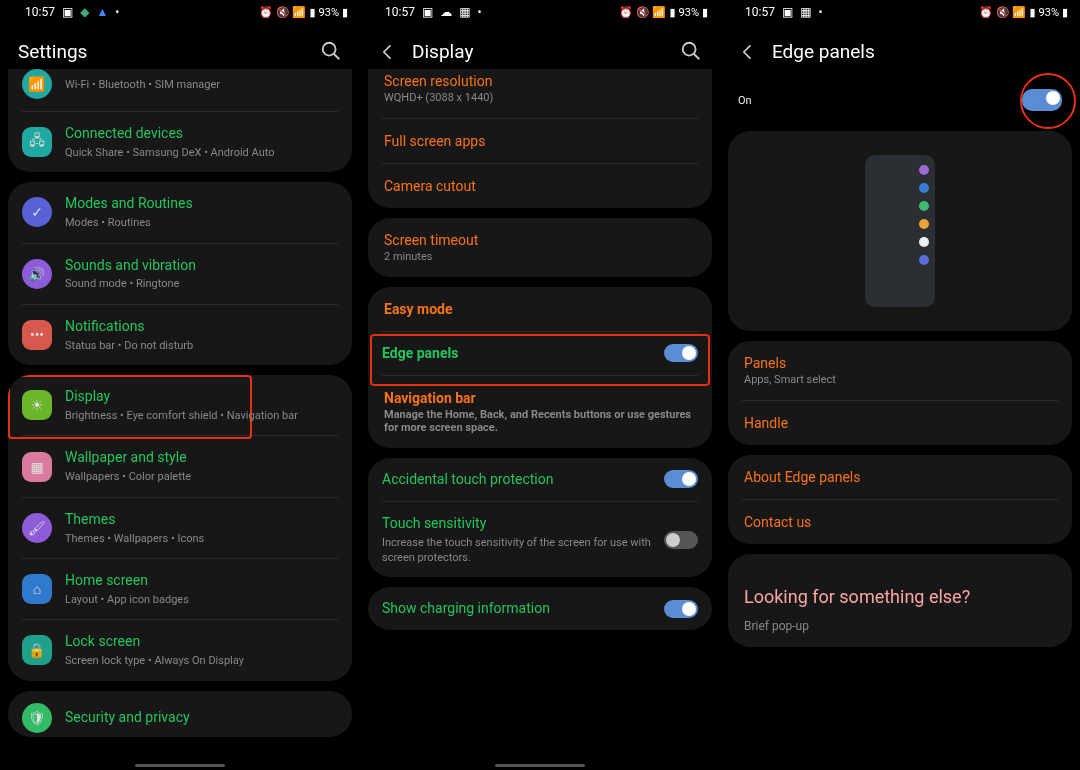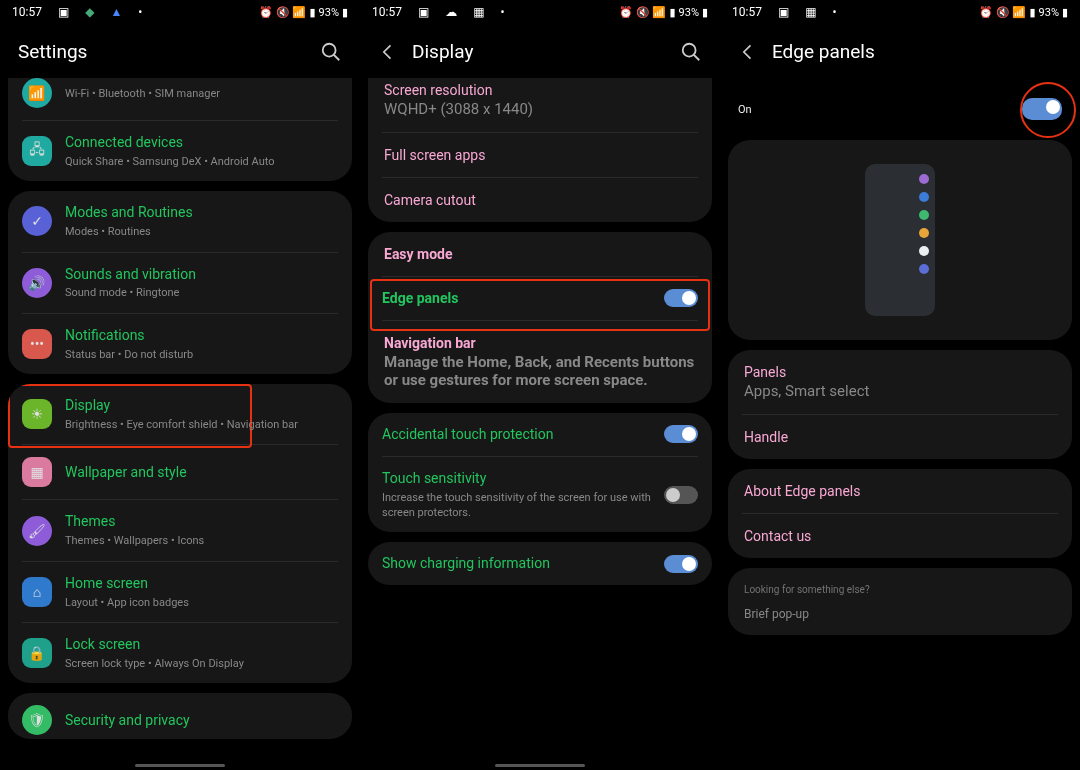--- a/index.html
+++ b/index.html
@@ -21,27 +21,27 @@
   }
   .status-bar {
     display: flex;
     justify-content: space-between;
     align-items: center;
     padding: 5px 12px;
     font-size: 12px;
     color: #fff;
     height: 24px;
   }
-  .status-left { display: flex; align-items: center; gap: 16px; }
+  .status-left { display: flex; align-items: center; gap: 7px; margin-left: 13px; }
   .status-right { display: flex; align-items: center; gap: 3px; font-size: 11px; }
   .header {
     display: flex;
-    align-items: flex-end;
+    align-items: flex-start;
     justify-content: space-between;
-    padding: 16px 18px 15px 18px;
+    padding: 16px 18px 6px 18px;
   }
   .header-left { display: flex; align-items: center; gap: 14px; }
   .header-title { font-size: 19px; color: #fff; font-weight: 400; }
   .back-arrow { width: 20px; height: 20px; cursor: pointer; }
   .back-arrow svg { stroke: #ccc; fill: none; }
   .search-icon { width: 22px; height: 22px; cursor: pointer; }
   .search-icon svg { stroke: #ccc; fill: none; }
   .content {
     padding: 0 8px;
     height: calc(100% - 80px);
@@ -131,24 +131,24 @@
     border-radius:10px;
     display:flex; flex-direction:column; align-items:flex-end;
     padding:10px 6px; gap:8px;
   }
   .preview-dot { width:10px; height:10px; border-radius:50%; }
   .scroll-handle {
     position:absolute;
     bottom:3px; left:50%; transform:translateX(-50%);
     width:90px; height:3px; background:#555; border-radius:2px;
   }
-  .section-title { font-size:10px; color:#737373; padding:16px 16px 10px; }
+  .section-title { font-size:18px; color:#fca5a5; padding:32px 16px 10px; }
   .text-row { padding:14px 16px; cursor:pointer; }
-  .text-row .t { font-size:14px; color:#f9a8d4; }
-  .text-row .s { font-size:15px; color:#888; margin-top:2px; }
+  .text-row .t { font-size:14px; color:#f97316; }
+  .text-row .s { font-size:11px; color:#888; margin-top:2px; }
 </style>
 </head>
 <body>
 
 <div class="panel">
   <div class="status-bar">
     <div class="status-left">
       <span>10:57</span>
       <span>▣</span>
       <span style="color:#4a7;">◆</span>
@@ -226,20 +226,21 @@
         <div class="row-texts">
           <div class="row-title">Display</div>
           <div class="row-sub">Brightness  •  Eye comfort shield  •  Navigation bar</div>
         </div>
       </div>
       <div class="sep"></div>
       <div class="row">
         <div class="icon-square" style="background:#d97a9e;">▦</div>
         <div class="row-texts">
           <div class="row-title">Wallpaper and style</div>
+          <div class="row-sub">Wallpapers  •  Color palette</div>
         </div>
       </div>
       <div class="sep"></div>
       <div class="row">
         <div class="icon-circle" style="background:#8e5cd9;">🖌</div>
         <div class="row-texts">
           <div class="row-title">Themes</div>
           <div class="row-sub">Themes  •  Wallpapers  •  Icons</div>
         </div>
       </div>
@@ -316,20 +317,26 @@
       <div class="sep"></div>
       <div class="text-row">
         <div class="t">Full screen apps</div>
       </div>
       <div class="sep"></div>
       <div class="text-row">
         <div class="t">Camera cutout</div>
       </div>
     </div>
 
+    <div class="card">
+      <div class="text-row">
+        <div class="t">Screen timeout</div>
+        <div class="s">2 minutes</div>
+      </div>
+    </div>
 
     <div class="card" style="position:relative;font-weight:bold;">
       <div class="text-row">
         <div class="t">Easy mode</div>
       </div>
       <div class="sep"></div>
       <div class="hl" style="left:2px;right:2px;top:47px;height:52px;"></div>
       <div class="row with-toggle">
         <div class="row-texts">
           <div class="row-title">Edge panels</div>

